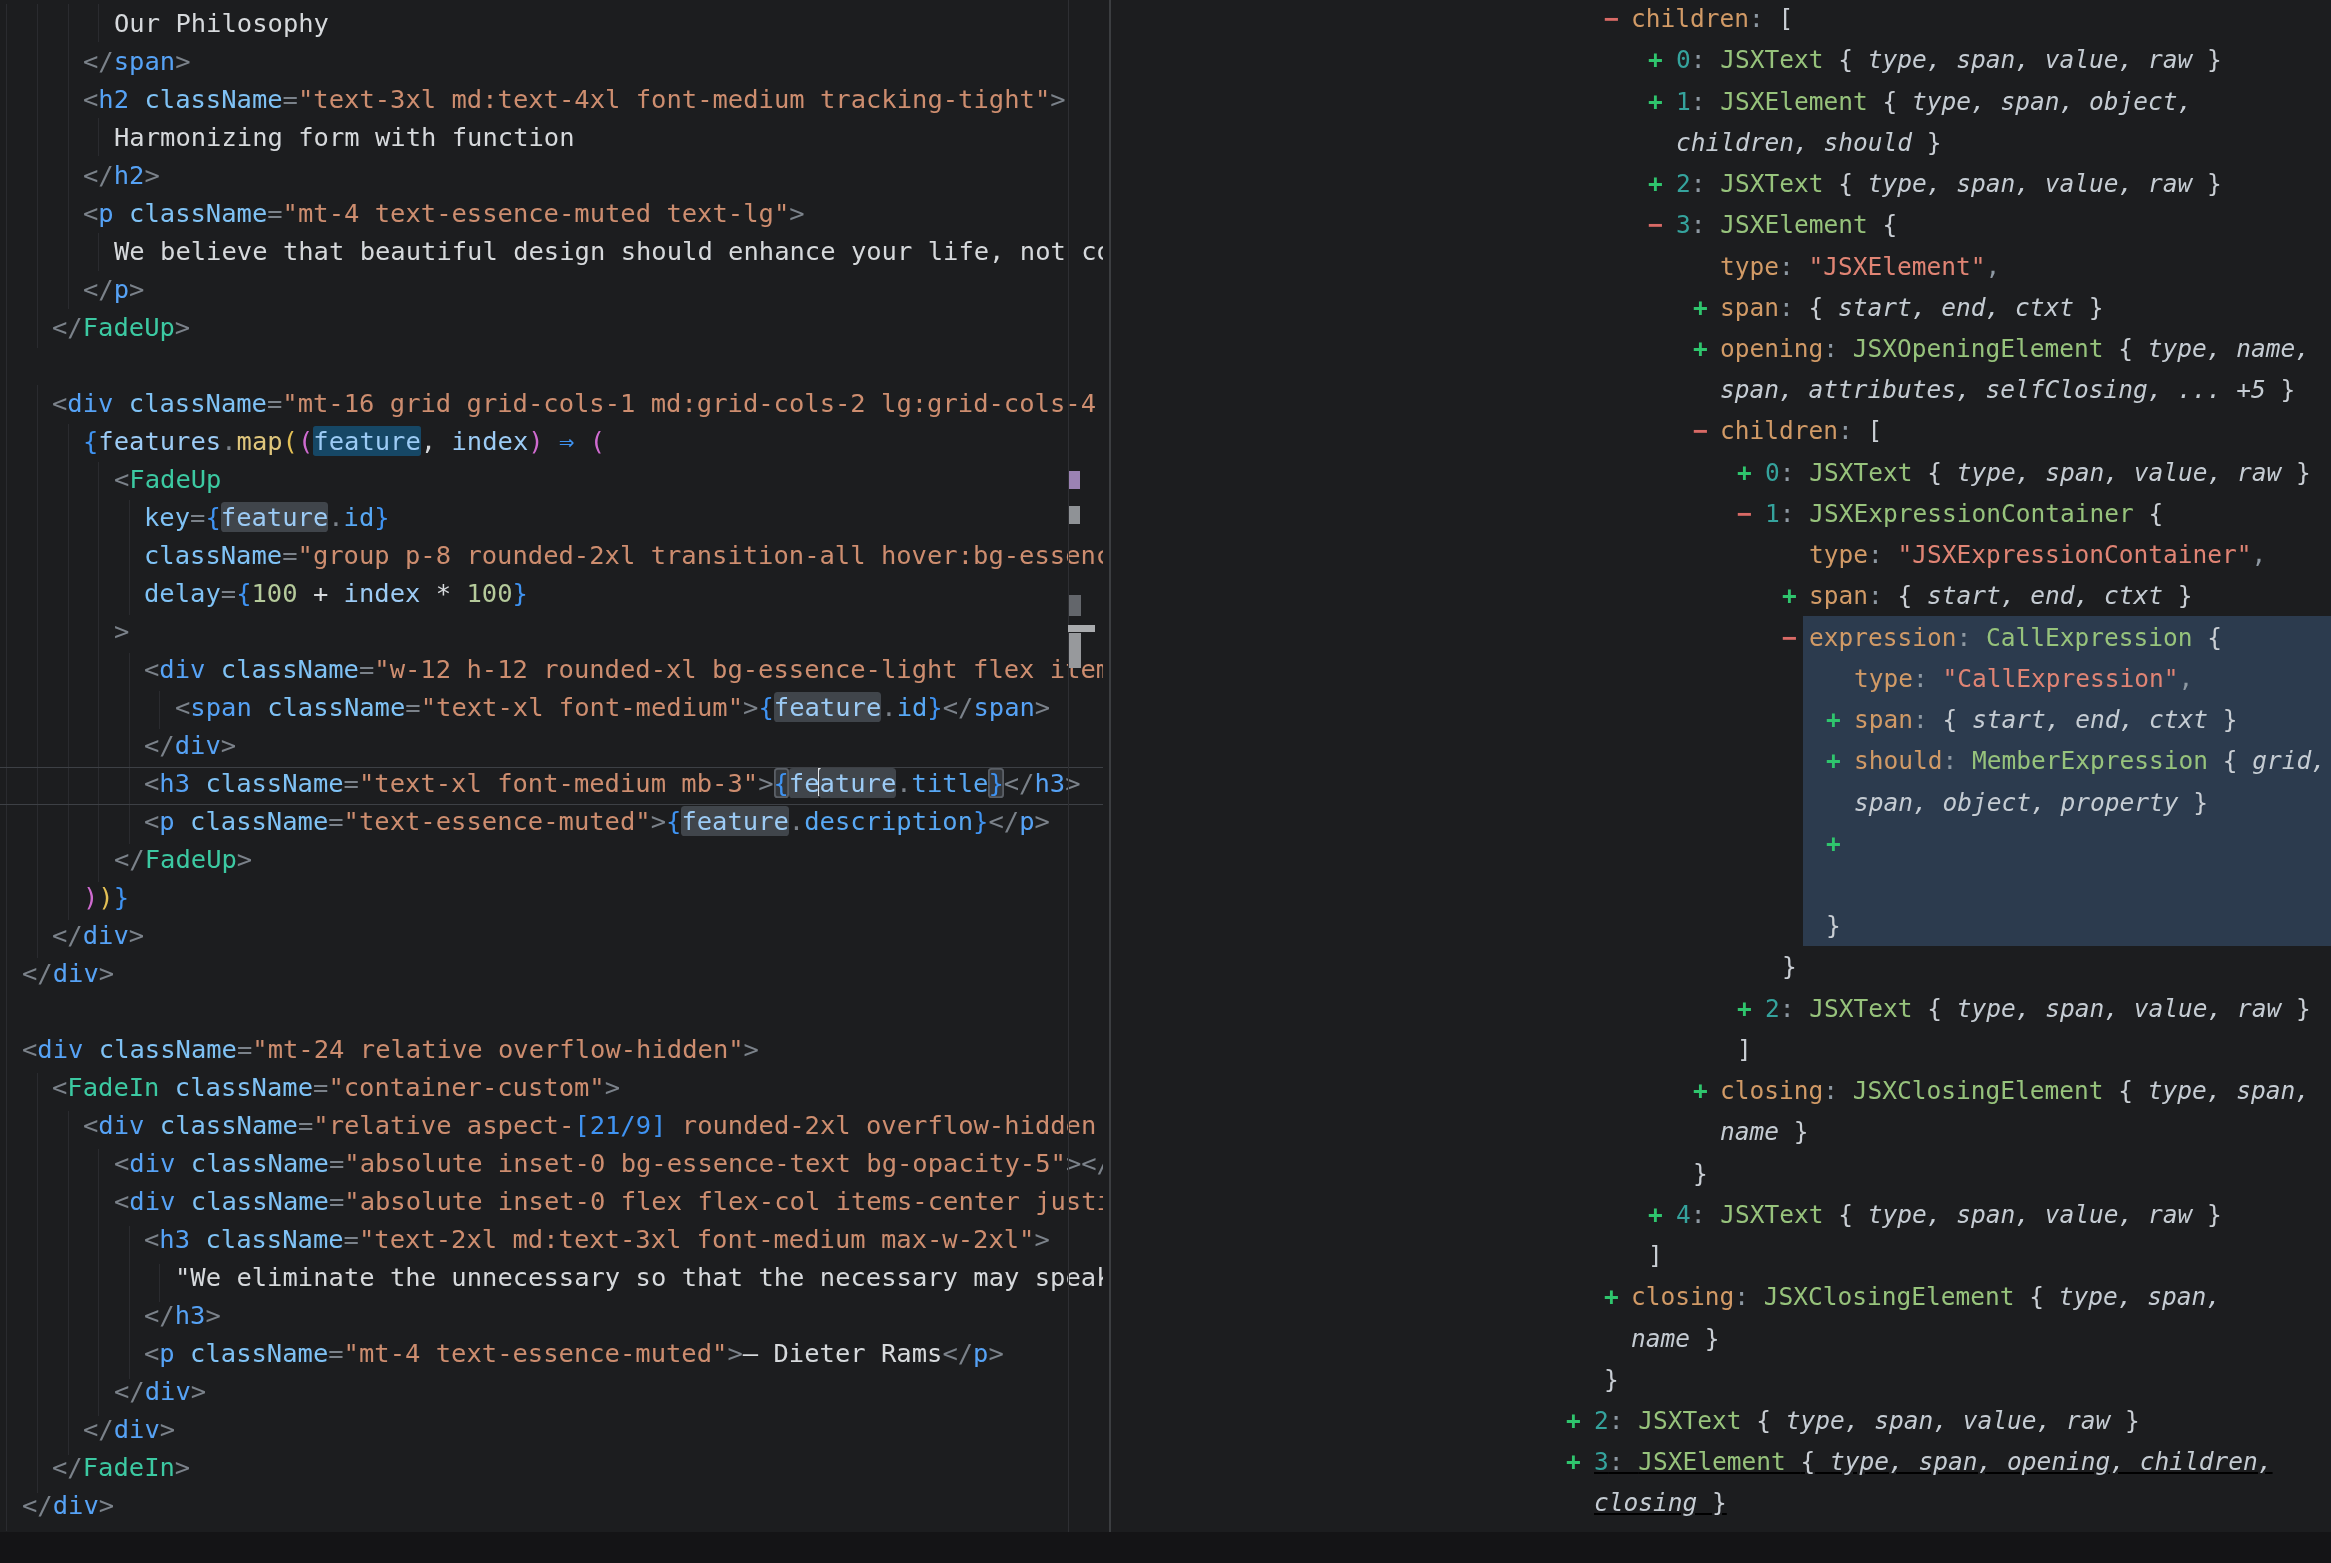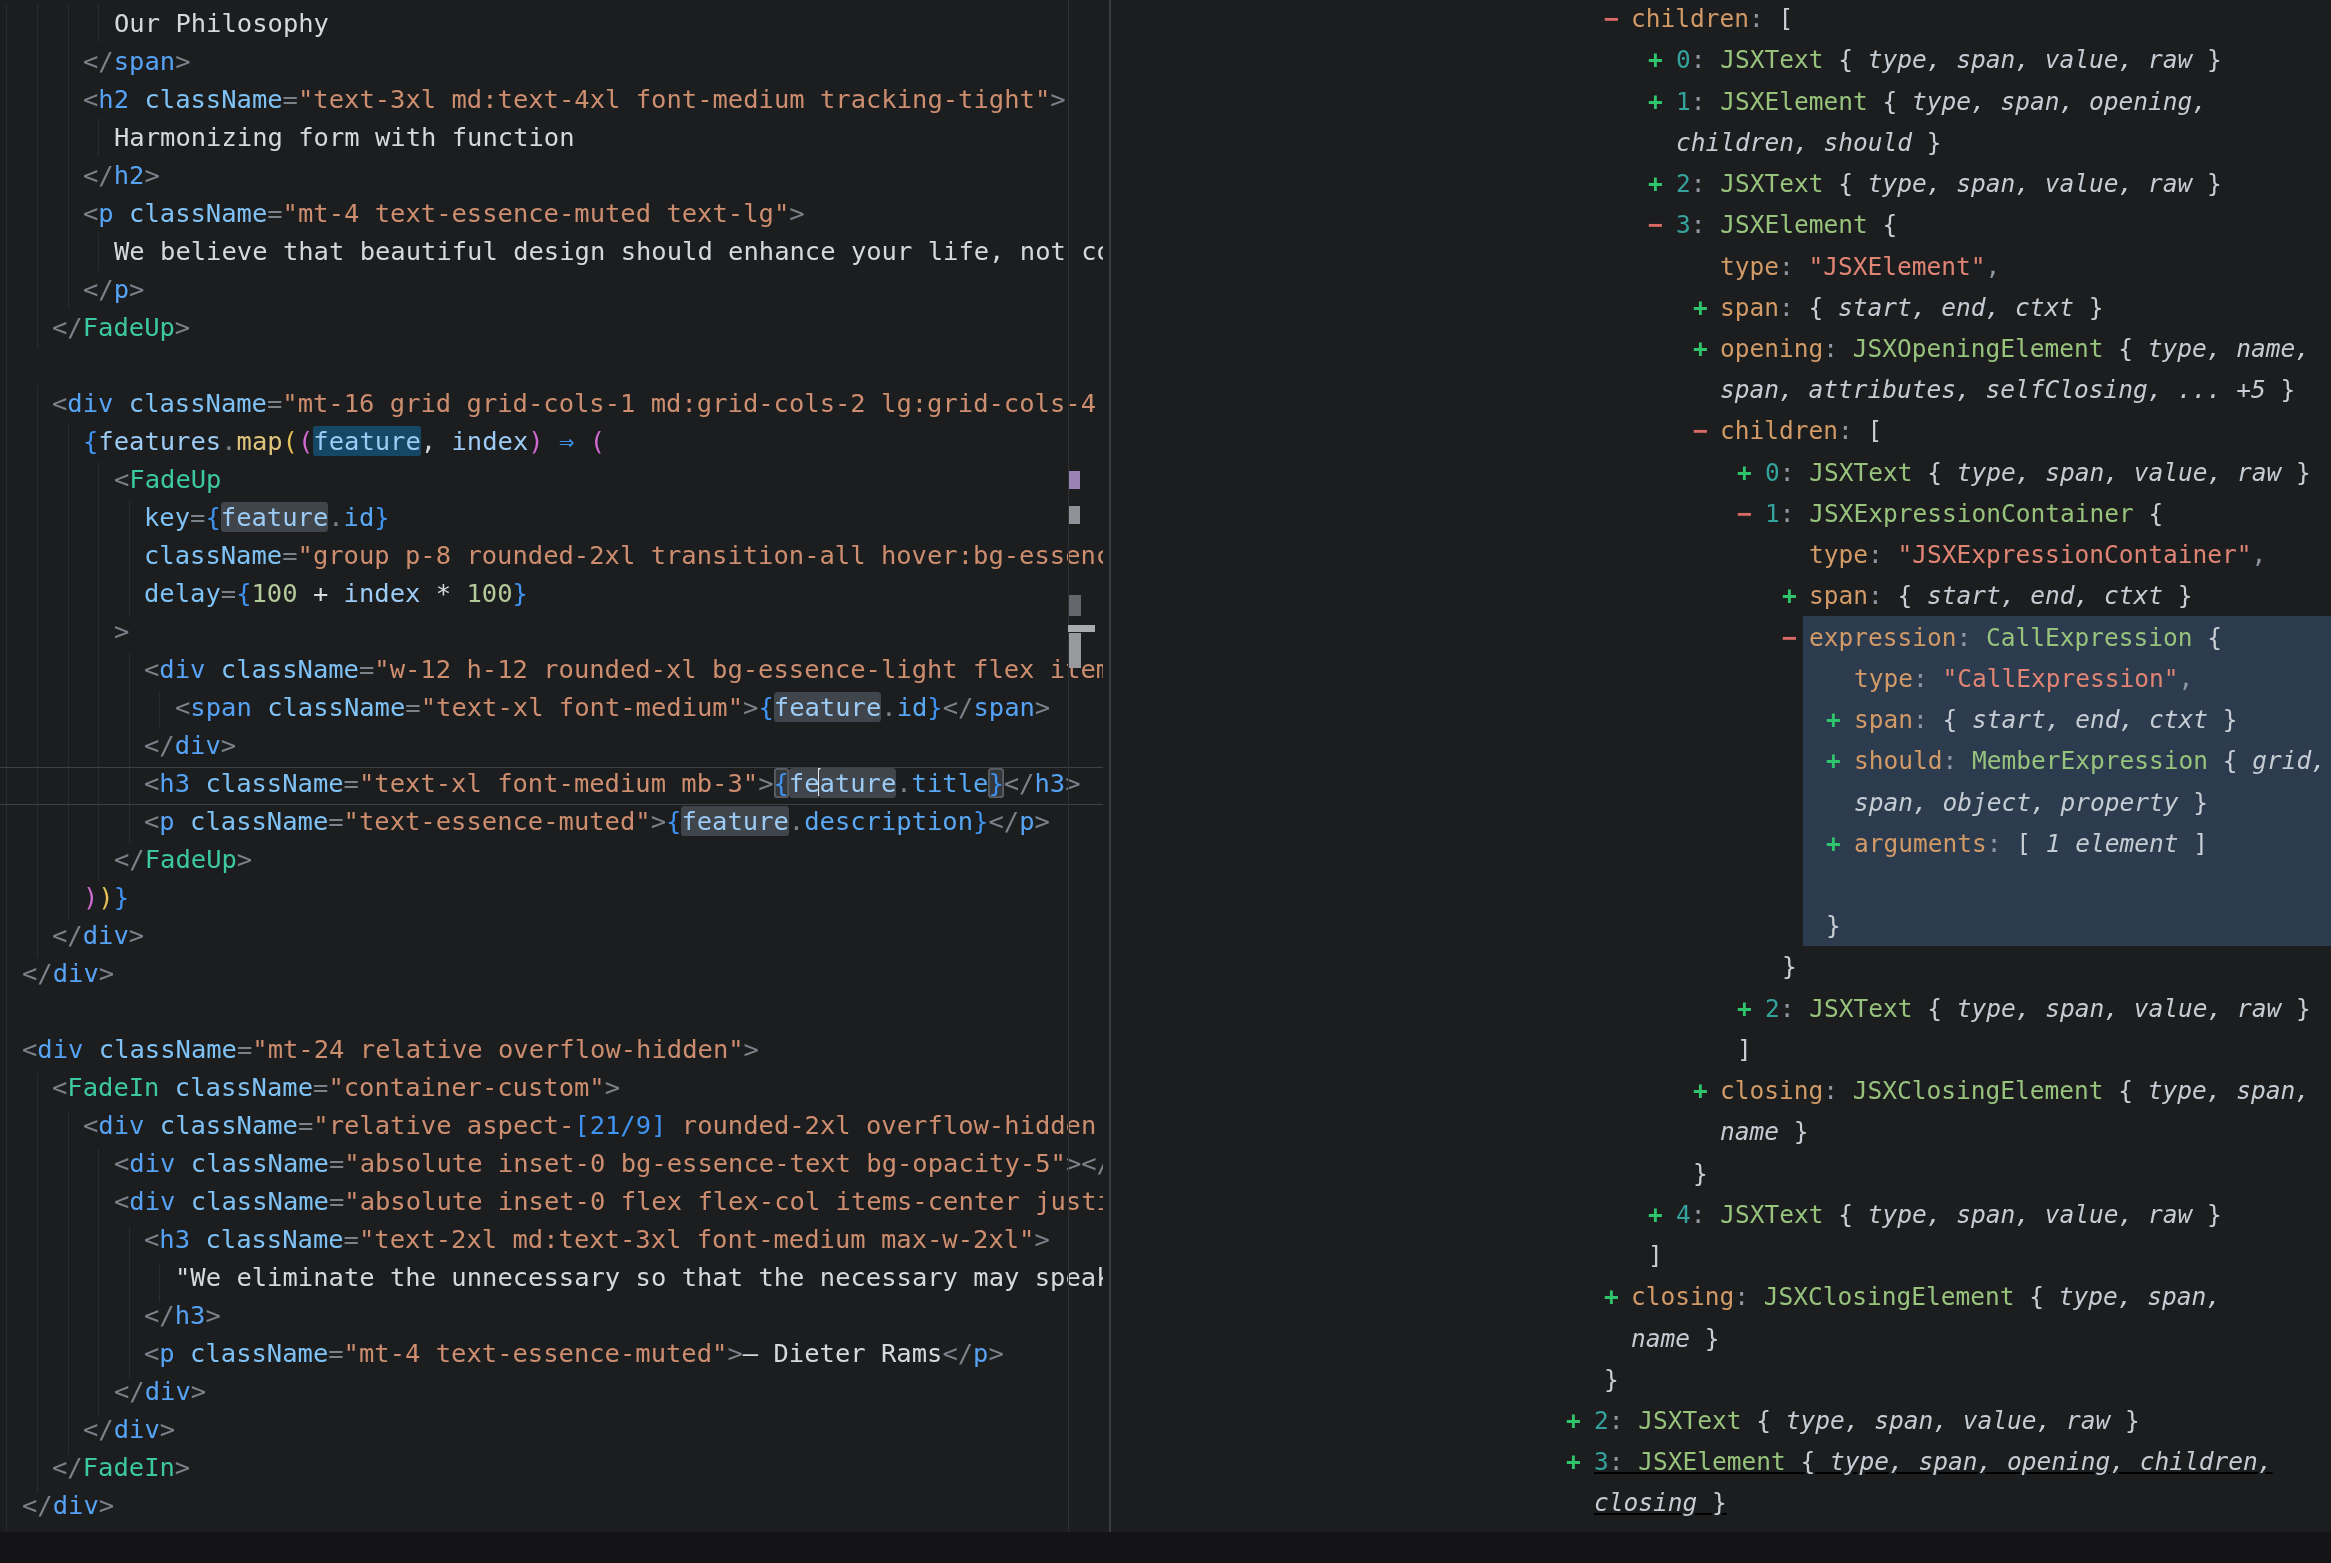--- a/index.html
+++ b/index.html
@@ -107,39 +107,39 @@
       </div>
   </div>
 
   <div class="divider"></div>
 
   <div class="ast"></div>
   <div class="ast-highlight"></div>
   <div class="layer" id="ast-lines" style="z-index:3;">
       <div class="arow" style="top: -1.8px;"><span class="asign sign-minus" style="left: 1604px;">−</span><span class="atext" style="left: 1631px;"><span class="a-k">children</span><span class="a-c">: </span><span class="a-b">[</span></span></div>
       <div class="arow" style="top: 39px;"><span class="asign sign-plus" style="left: 1648px;">+</span><span class="atext" style="left: 1676px;"><span class="a-i">0</span><span class="a-c">: </span><span class="a-n">JSXText </span><span class="a-b">{ </span><span class="a-p">type, span, value, raw</span><span class="a-b"> }</span></span></div>
-      <div class="arow" style="top: 81px;"><span class="asign sign-plus" style="left: 1648px;">+</span><span class="atext" style="left: 1676px;"><span class="a-i">1</span><span class="a-c">: </span><span class="a-n">JSXElement </span><span class="a-b">{ </span><span class="a-p">type, span, opening,</span></span></div>
+      <div class="arow" style="top: 81px;"><span class="asign sign-plus" style="left: 1648px;">+</span><span class="atext" style="left: 1676px;"><span class="a-i">1</span><span class="a-c">: </span><span class="a-n">JSXElement </span><span class="a-b">{ </span><span class="a-p">type, span, object,</span></span></div>
       <div class="arow" style="top: 122px;"><span class="atext" style="left: 1676px;"><span class="a-p">children, should </span><span class="a-b">}</span></span></div>
       <div class="arow" style="top: 163px;"><span class="asign sign-plus" style="left: 1648px;">+</span><span class="atext" style="left: 1676px;"><span class="a-i">2</span><span class="a-c">: </span><span class="a-n">JSXText </span><span class="a-b">{ </span><span class="a-p">type, span, value, raw</span><span class="a-b"> }</span></span></div>
       <div class="arow" style="top: 204px;"><span class="asign sign-minus" style="left: 1648px;">−</span><span class="atext" style="left: 1676px;"><span class="a-i">3</span><span class="a-c">: </span><span class="a-n">JSXElement </span><span class="a-b">{</span></span></div>
       <div class="arow" style="top: 246px;"><span class="atext" style="left: 1720px;"><span class="a-k">type</span><span class="a-c">: </span><span class="a-s">"JSXElement"</span><span class="a-c">,</span></span></div>
       <div class="arow" style="top: 287px;"><span class="asign sign-plus" style="left: 1693px;">+</span><span class="atext" style="left: 1720px;"><span class="a-k">span</span><span class="a-c">: </span><span class="a-b">{ </span><span class="a-p">start, end, ctxt</span><span class="a-b"> }</span></span></div>
       <div class="arow" style="top: 328px;"><span class="asign sign-plus" style="left: 1693px;">+</span><span class="atext" style="left: 1720px;"><span class="a-k">opening</span><span class="a-c">: </span><span class="a-n">JSXOpeningElement </span><span class="a-b">{ </span><span class="a-p">type, name,</span></span></div>
       <div class="arow" style="top: 369px;"><span class="atext" style="left: 1720px;"><span class="a-p">span, attributes, selfClosing, ... +5 </span><span class="a-b">}</span></span></div>
       <div class="arow" style="top: 410px;"><span class="asign sign-minus" style="left: 1693px;">−</span><span class="atext" style="left: 1720px;"><span class="a-k">children</span><span class="a-c">: </span><span class="a-b">[</span></span></div>
       <div class="arow" style="top: 452px;"><span class="asign sign-plus" style="left: 1737px;">+</span><span class="atext" style="left: 1765px;"><span class="a-i">0</span><span class="a-c">: </span><span class="a-n">JSXText </span><span class="a-b">{ </span><span class="a-p">type, span, value, raw</span><span class="a-b"> }</span></span></div>
       <div class="arow" style="top: 493px;"><span class="asign sign-minus" style="left: 1737px;">−</span><span class="atext" style="left: 1765px;"><span class="a-i">1</span><span class="a-c">: </span><span class="a-n">JSXExpressionContainer </span><span class="a-b">{</span></span></div>
       <div class="arow" style="top: 534px;"><span class="atext" style="left: 1809px;"><span class="a-k">type</span><span class="a-c">: </span><span class="a-s">"JSXExpressionContainer"</span><span class="a-c">,</span></span></div>
       <div class="arow" style="top: 575px;"><span class="asign sign-plus" style="left: 1782px;">+</span><span class="atext" style="left: 1809px;"><span class="a-k">span</span><span class="a-c">: </span><span class="a-b">{ </span><span class="a-p">start, end, ctxt</span><span class="a-b"> }</span></span></div>
       <div class="arow" style="top: 617px;"><span class="asign sign-minus" style="left: 1782px;">−</span><span class="atext" style="left: 1809px;"><span class="a-k">expression</span><span class="a-c">: </span><span class="a-n">CallExpression </span><span class="a-b">{</span></span></div>
       <div class="arow" style="top: 658px;"><span class="atext" style="left: 1854px;"><span class="a-k">type</span><span class="a-c">: </span><span class="a-s">"CallExpression"</span><span class="a-c">,</span></span></div>
       <div class="arow" style="top: 699px;"><span class="asign sign-plus" style="left: 1826px;">+</span><span class="atext" style="left: 1854px;"><span class="a-k">span</span><span class="a-c">: </span><span class="a-b">{ </span><span class="a-p">start, end, ctxt</span><span class="a-b"> }</span></span></div>
       <div class="arow" style="top: 740px;"><span class="asign sign-plus" style="left: 1826px;">+</span><span class="atext" style="left: 1854px;"><span class="a-k">should</span><span class="a-c">: </span><span class="a-n">MemberExpression </span><span class="a-b">{ </span><span class="a-p">grid,</span></span></div>
       <div class="arow" style="top: 782px;"><span class="atext" style="left: 1854px;"><span class="a-p">span, object, property </span><span class="a-b">}</span></span></div>
-      <div class="arow" style="top: 823px;"><span class="asign sign-plus" style="left: 1826px;">+</span><span class="atext" style="left: 1854px;"><span class="a-k">arguments</span><span class="a-c">: </span><span class="a-b">[ </span><span class="a-p">1 element</span><span class="a-b"> ]</span></span></div>
+      <div class="arow" style="top: 823px;"><span class="asign sign-plus" style="left: 1826px;">+</span></div>
       <div class="arow" style="top: 905px;"><span class="atext" style="left: 1826px;"><span class="a-b">}</span></span></div>
       <div class="arow" style="top: 946px;"><span class="atext" style="left: 1782px;"><span class="a-b">}</span></span></div>
       <div class="arow" style="top: 988px;"><span class="asign sign-plus" style="left: 1737px;">+</span><span class="atext" style="left: 1765px;"><span class="a-i">2</span><span class="a-c">: </span><span class="a-n">JSXText </span><span class="a-b">{ </span><span class="a-p">type, span, value, raw</span><span class="a-b"> }</span></span></div>
       <div class="arow" style="top: 1029px;"><span class="atext" style="left: 1737px;"><span class="a-b">]</span></span></div>
       <div class="arow" style="top: 1070px;"><span class="asign sign-plus" style="left: 1693px;">+</span><span class="atext" style="left: 1720px;"><span class="a-k">closing</span><span class="a-c">: </span><span class="a-n">JSXClosingElement </span><span class="a-b">{ </span><span class="a-p">type, span,</span></span></div>
       <div class="arow" style="top: 1111px;"><span class="atext" style="left: 1720px;"><span class="a-p">name </span><span class="a-b">}</span></span></div>
       <div class="arow" style="top: 1153px;"><span class="atext" style="left: 1693px;"><span class="a-b">}</span></span></div>
       <div class="arow" style="top: 1194px;"><span class="asign sign-plus" style="left: 1648px;">+</span><span class="atext" style="left: 1676px;"><span class="a-i">4</span><span class="a-c">: </span><span class="a-n">JSXText </span><span class="a-b">{ </span><span class="a-p">type, span, value, raw</span><span class="a-b"> }</span></span></div>
       <div class="arow" style="top: 1235px;"><span class="atext" style="left: 1648px;"><span class="a-b">]</span></span></div>
       <div class="arow" style="top: 1276px;"><span class="asign sign-plus" style="left: 1604px;">+</span><span class="atext" style="left: 1631px;"><span class="a-k">closing</span><span class="a-c">: </span><span class="a-n">JSXClosingElement </span><span class="a-b">{ </span><span class="a-p">type, span,</span></span></div>

